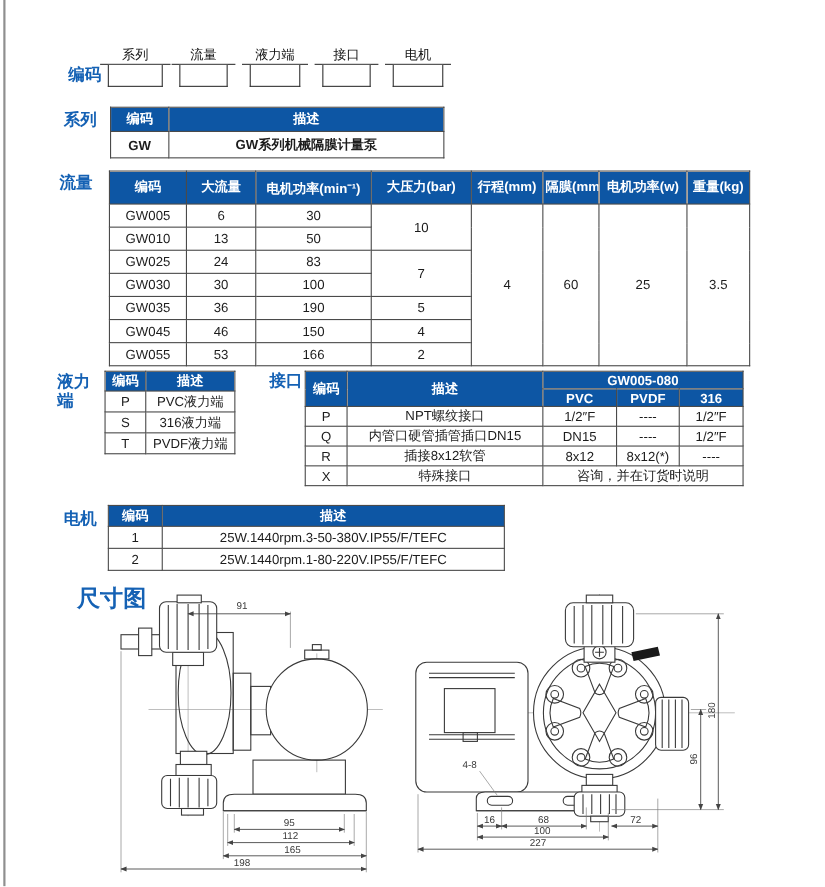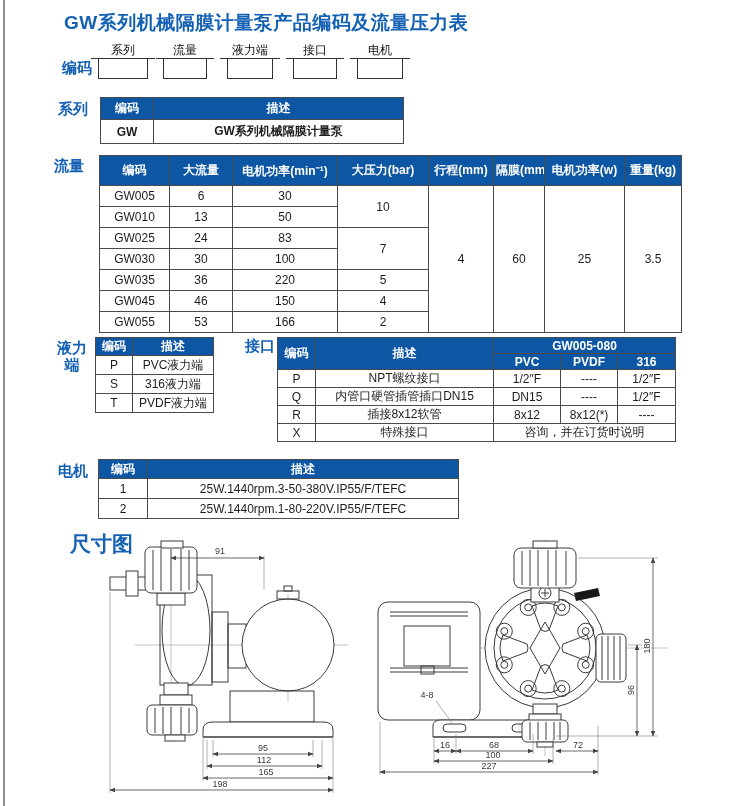--- a/index.html
+++ b/index.html
@@ -33,21 +33,20 @@
   .xl{stroke:#7c7c7c;stroke-width:.6;}
   .dl{stroke:#444;stroke-width:.8;marker-start:url(#arw);marker-end:url(#arw);}
   text.dim{font-family:"Liberation Sans",sans-serif;font-size:9px;fill:#3a3a3a;text-anchor:middle;}
 </style>
 </head>
 <body>
 
 <div id="page">
   <div id="leftrule"></div>
 
-  <div id="title" class="blue">GW系列机械隔膜计量泵产品编码及流量压力表</div>
 
   <div class="seclabel blue" style="left:62px;top:59px;">编码</div>
   <div class="codewrap" style="left:91px;width:64px;">
     <span class="lbl">系列</span>
     <div class="line"></div>
     <div class="box" style="width:48px;"></div>
   </div>
   <div class="codewrap" style="left:156px;width:58px;">
     <span class="lbl">流量</span>
     <div class="line"></div>
@@ -136,39 +135,39 @@
         <td rowspan="2">7</td>
       </tr>
       <tr>
         <td>GW030</td>
         <td>30</td>
         <td>100</td>
       </tr>
       <tr>
         <td>GW035</td>
         <td>36</td>
-        <td>220</td>
+        <td>190</td>
         <td>5</td>
       </tr>
       <tr>
         <td>GW045</td>
         <td>46</td>
         <td>150</td>
         <td>4</td>
       </tr>
       <tr>
         <td>GW055</td>
         <td>53</td>
         <td>166</td>
         <td>2</td>
       </tr>
     </tbody>
   </table>
 
-  <div class="seclabel blue" style="left:52px;top:339px;width:40px;text-align:center;line-height:17px;">
+  <div class="seclabel blue" style="left:52px;top:339px;width:40px;line-height:17px;">
     <span>液力</span><br>
     <span>端</span>
   </div>
   <table class="tbl" id="hyd-table" style="left:95px;top:337px;width:118px;">
     <colgroup>
         <col style="width:37px">
         <col style="width:81px">
       </colgroup>
     <thead>
         <tr>

